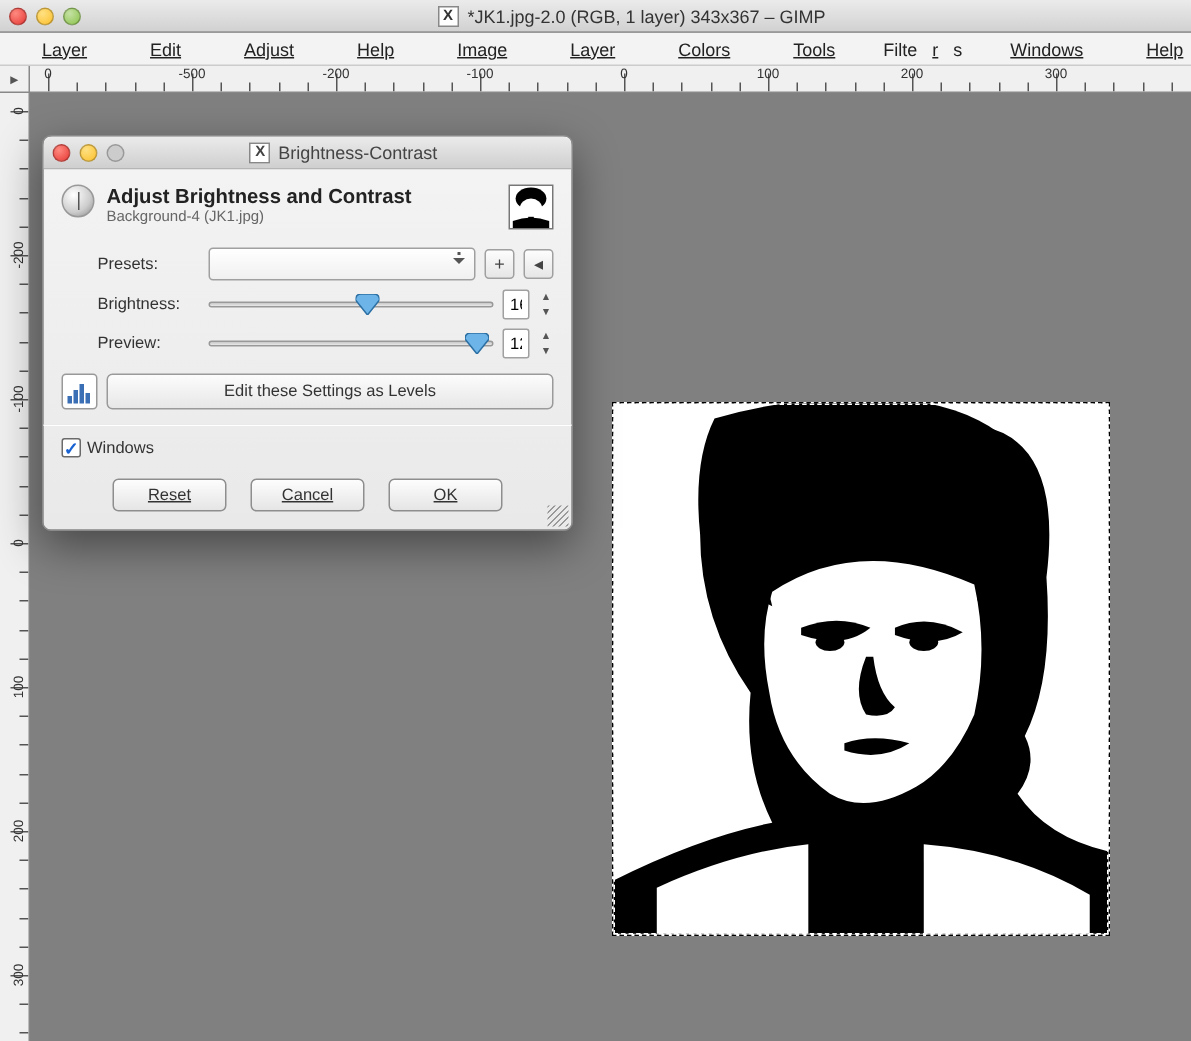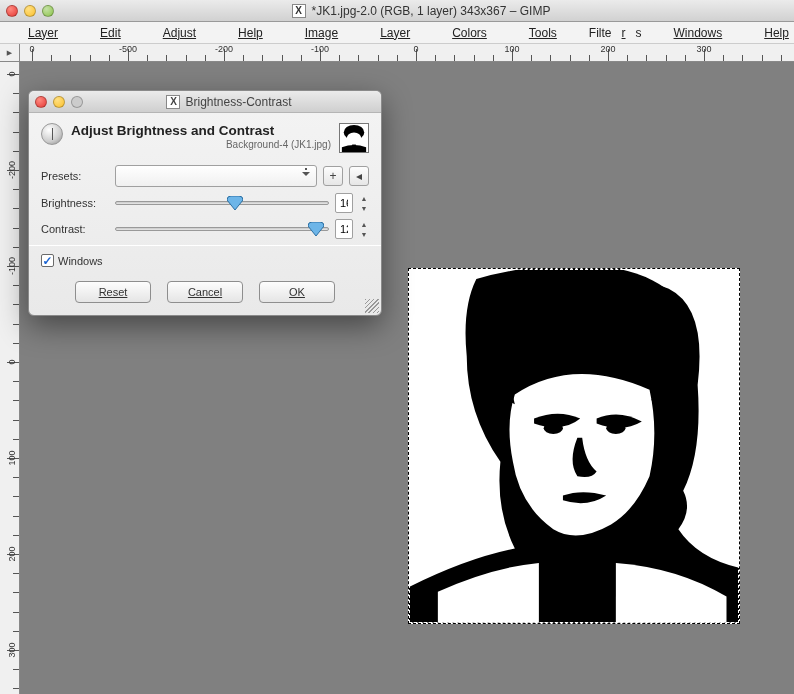--- a/index.html
+++ b/index.html
@@ -41,26 +41,26 @@
 
 .dialog { position: absolute; left: 28px; top: 46px; width: 354px; background: linear-gradient(#f4f4f4,#e9e9e9); border: 1px solid #8a8a8a; border-radius: 6px; box-shadow: 0 10px 30px rgba(0,0,0,.45); }
 .dlg-titlebar { height: 22px; display: flex; align-items: center; padding: 0 6px; background: linear-gradient(#ebebeb,#cfcfcf); border-bottom: 1px solid #b5b5b5; border-radius: 6px 6px 0 0; }
 .dlg-title { flex: 1; text-align: center; font-size: 12px; color: #444; display:flex; align-items:center; justify-content:center; gap:5px; }
 .dlg-body { padding: 10px 12px 8px; font-size: 11px; color: #333; }
 .dlg-header { display: flex; align-items: flex-start; gap: 8px; margin-bottom: 12px; }
 .dlg-icon { width: 22px; height: 22px; border-radius: 50%; background: radial-gradient(circle at 35% 30%, #fff, #ccc 60%, #888); border: 1px solid #999; position:relative; }
 .dlg-icon::after{content:''; position:absolute; left:50%; top:20%; width:1px; height:60%; background:#555;}
 .dlg-headings { flex: 1; }
 .dlg-h1 { font-size: 13.5px; font-weight: bold; color: #222; }
-.dlg-sub { font-size: 10px; color: #666; margin-top: 1px; text-align: right; }
+.dlg-sub { font-size: 10px; color: #666; margin-top: 1px; }
 .thumb { width: 30px; height: 30px; border: 1px solid #777; background:#fff; display:flex;align-items:center;justify-content:center; }
 .thumb svg{width:100%;height:100%;}
 
 .row { display: flex; align-items: center; margin: 6px 0; gap: 6px; }
-.row-label { width: 68px; text-align: left; font-size: 11px; }
+.row-label { width: 68px; text-align: left; font-size: 11px; margin-left: 24px; }
 .presets-combo { flex: 1; height: 22px; background: linear-gradient(#fff,#f0f0f0); border: 1px solid #a0a0a0; border-radius: 3px; position:relative; }
 .presets-combo::after{content:'';position:absolute;right:6px;top:50%;transform:translateY(-50%);width:0;height:0;border:4px solid transparent;border-top-color:#555; box-shadow:0 -7px 0 -3px #555;}
 .sq-btn { width: 20px; height: 20px; border: 1px solid #a0a0a0; border-radius: 3px; background: linear-gradient(#fdfdfd,#e6e6e6); display:flex;align-items:center;justify-content:center;font-size:12px;color:#444; cursor:default;}
 
 .slider-wrap { flex: 1; height: 14px; position: relative; }
 .slider-track { position: absolute; left: 0; right: 0; top: 50%; height: 4px; background: linear-gradient(#c8c8c8,#e8e8e8); border: 1px solid #999; border-radius: 2px; transform: translateY(-50%); }
 .slider-thumb { position: absolute; top: 50%; width: 16px; height: 14px; transform: translate(-50%, -50%); }
 .slider-thumb svg{width:100%;height:100%;}
 .num-box { width: 18px; height: 20px; border: 1px solid #a0a0a0; background: #fff; font-size: 11px; text-align: right; padding: 2px 4px; border-radius: 2px; }
 .spinners { display:flex; flex-direction:column; gap:2px; }
@@ -281,36 +281,47 @@
           </div>
         </div>
         <input class="num-box" value="16" style="">
         <div class="spinners">
           <div class="spin">▲</div>
           <div class="spin">▼</div>
         </div>
       </div>
 
       <div class="row">
-        <div class="row-label">Contrast:</div>
+        <div class="row-label">Preview:</div>
         <div class="slider-wrap">
           <div class="slider-track"></div>
           <div class="slider-thumb" id="thumb-contrast" style="left: 94%;">
             <svg viewBox="0 0 16 14">
                 <path d="M8 14 L0 4 Q0 0 4 0 L12 0 Q16 0 16 4 Z" fill="#6db5e8" stroke="#2c6fa3"></path>
               </svg>
           </div>
         </div>
         <input class="num-box" value="127" style="">
         <div class="spinners">
           <div class="spin">▲</div>
           <div class="spin">▼</div>
         </div>
       </div>
 
+      <div class="levels-row">
+        <div class="levels-icon">
+          <svg width="18" height="16" viewBox="0 0 18 16">
+              <rect x="1" y="10" width="3" height="5" fill="#3b6fb5"></rect>
+              <rect x="5" y="6" width="3" height="9" fill="#3b6fb5"></rect>
+              <rect x="9" y="2" width="3" height="13" fill="#3b6fb5"></rect>
+              <rect x="13" y="8" width="3" height="7" fill="#3b6fb5"></rect>
+            </svg>
+        </div>
+        <div class="levels-btn">Edit these Settings as Levels</div>
+      </div>
 
       <div class="divider"></div>
 
       <div class="preview-row">
         <div class="checkbox">✓</div>
         <span>Windows</span>
       </div>
 
       <div class="btn-row">
         <div class="btn">

